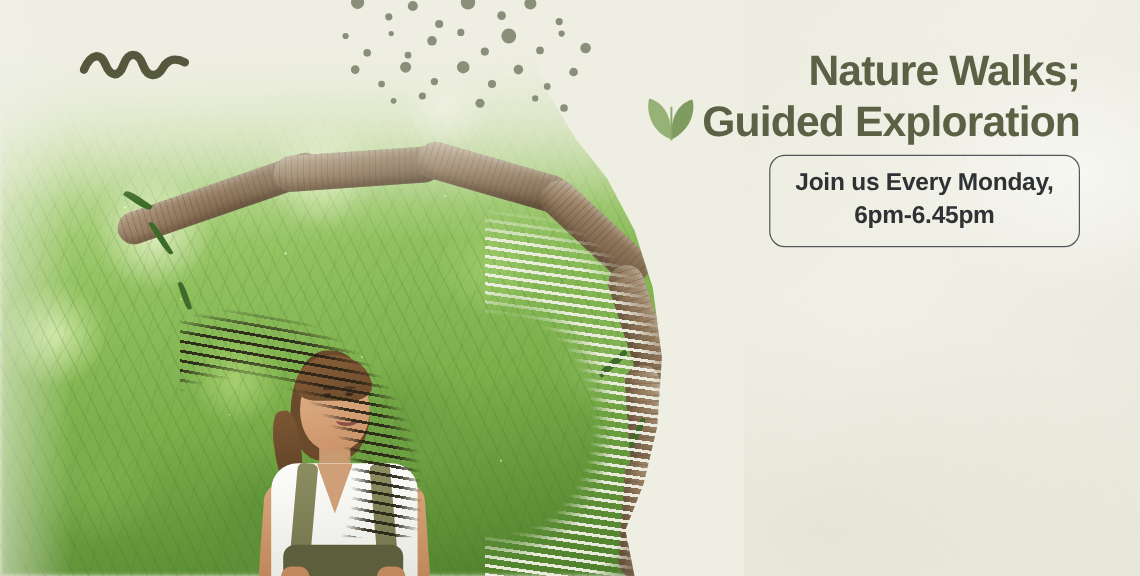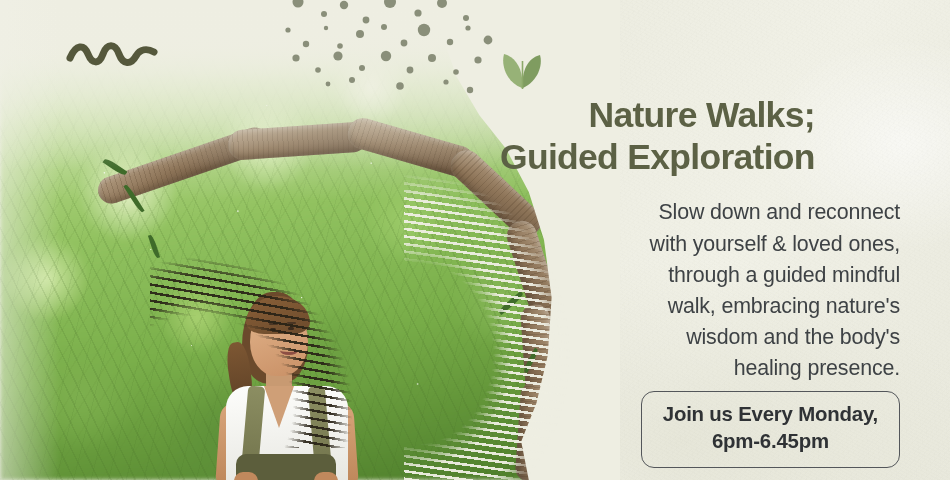--- a/index.html
+++ b/index.html
@@ -210,22 +210,22 @@
   #content {
     position:absolute;
     left:500px; top:0;
     width:450px; height:480px;
     padding:38px 50px 0 0;
     display:flex; flex-direction:column;
     align-items:flex-end;
     text-align:right;
   }
   #heading-block {
-    display:flex; align-items:flex-start; justify-content:flex-end;
-    gap:0px; width:100%;flex-direction:column;
+    display:flex; align-items:flex-end; justify-content:flex-end;
+    gap:0px; width:100%;
   }
   #leaf-icon { flex:0 0 auto; width:46px; height:46px; margin-top:10px; margin-right:2px; }
   #heading {
     font-size:35.5px;
     line-height:1.19;
     font-weight:bold;
     letter-spacing:-0.7px;
     color:#5c6145;
     text-align:right;
     white-space:pre-line;
@@ -378,24 +378,18 @@
     <div id="heading-block">
       <svg id="leaf-icon" viewBox="0 0 46 46" aria-hidden="true">
         <path d="M22 40 C6 34, 1 17, 4 6 C16 9, 24 22, 22 40 Z" fill="#97b277"></path>
         <path d="M23 40 C38 33, 43 17, 40 7 C28 10, 21 23, 23 40 Z" fill="#7f9c60"></path>
         <path d="M22.5 41 C22.5 32, 22.5 22, 22.5 13" stroke="#8ca96a" stroke-width="1.6" fill="none"></path>
       </svg>
       <h1 id="heading">Nature Walks;
 Guided Exploration</h1>
     </div>
 
-    <p id="subheading">Slow down and reconnect
-with yourself &amp; loved ones,
-through a guided mindful
-walk, embracing nature's
-wisdom and the body's
-healing presence.</p>
 
     <div id="cta">Join us Every Monday,
 6pm-6.45pm</div>
 
   </div>
 </div>
 
 </body></html>

